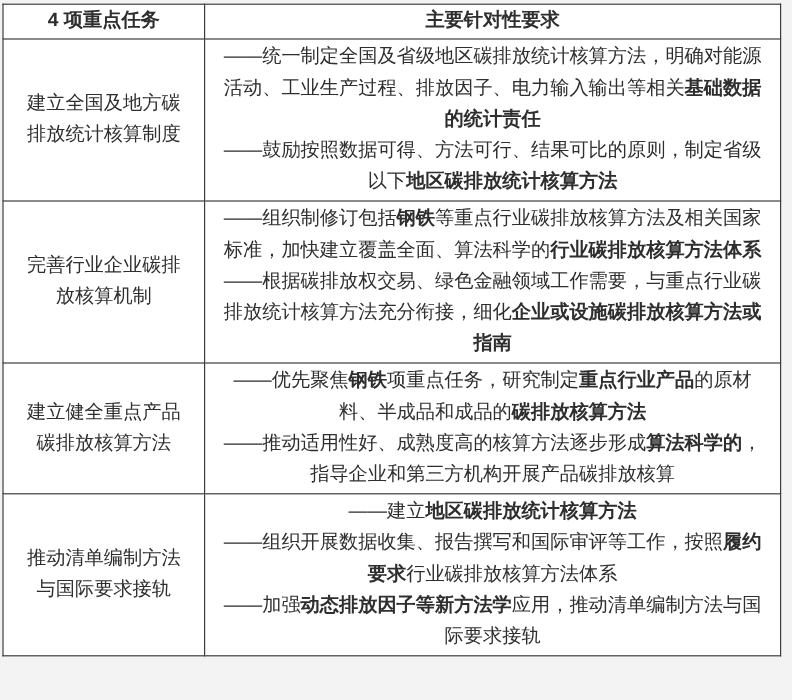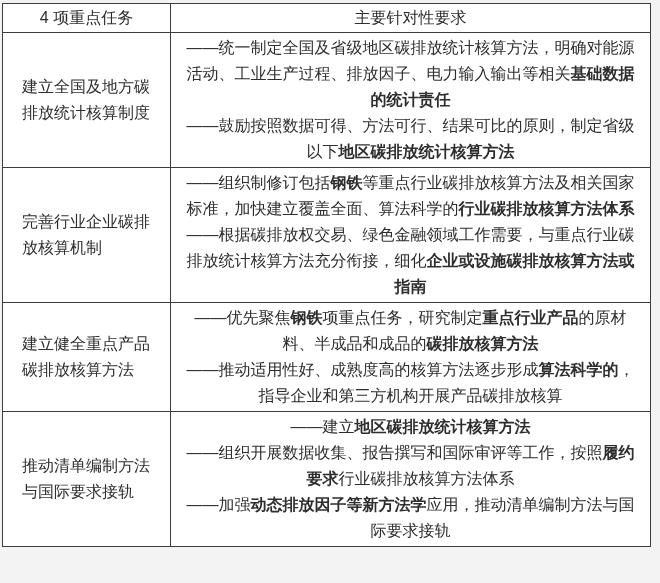--- a/index.html
+++ b/index.html
@@ -23,31 +23,31 @@
     background: #ffffff;
     table-layout: fixed;
     color: #2e2e2e;
   }
   table.key-tasks th,
   table.key-tasks td {
     border: 1.5px solid #3c3c3c;
   }
   table.key-tasks th {
     font-size: 16px;
-    font-weight: normal;
+    font-weight: bold;
     height: 28px;
     text-align: center;
     vertical-align: middle;
     padding: 0;
     line-height: 1.2;
   }
   col.col-task { width: 168px; }
   col.col-req  { width: 480px; }
   td.task {
-    text-align: left;
+    text-align: center;
     vertical-align: middle;
     font-size: 16px;
     line-height: 26px;
     padding: 2px 19px;
   }
   td.req {
     vertical-align: middle;
     font-size: 16px;
     line-height: 26px;
     padding: 2px 8px;

